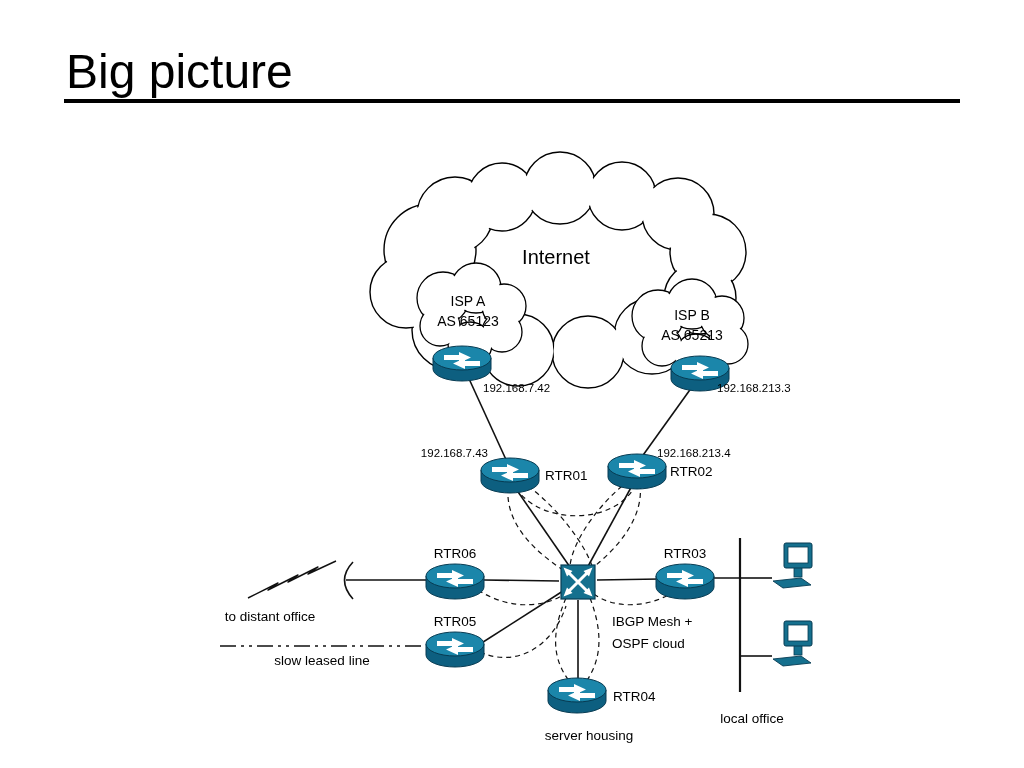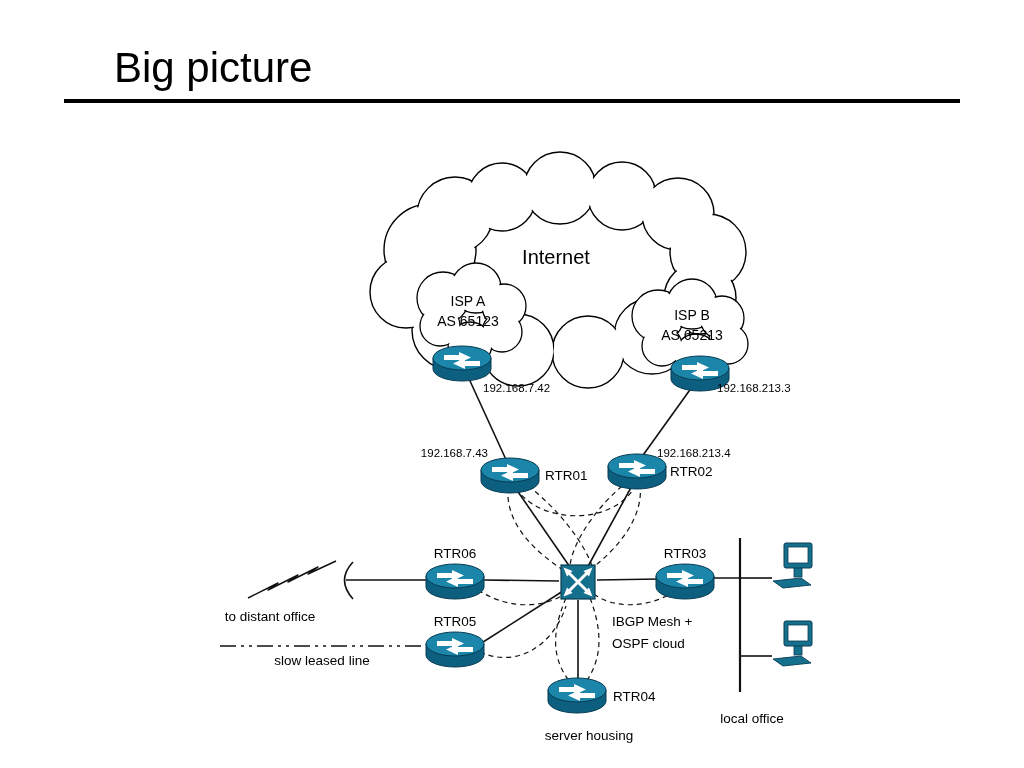--- a/index.html
+++ b/index.html
@@ -1,18 +1,18 @@
 <!DOCTYPE html>
 <html><head>
 <meta charset="utf-8">
 <style>
   html,body{margin:0;padding:0;background:#ffffff;width:1024px;height:768px;overflow:hidden;
     font-family:"Liberation Sans","DejaVu Sans",sans-serif;}
   .slide{position:relative;width:1024px;height:768px;background:#fff;}
-  .title{position:absolute;left:66px;top:44px;font-size:42px;color:#000;letter-spacing:0px;margin-left:48px;}
+  .title{position:absolute;left:66px;top:44px;font-size:48px;color:#000;letter-spacing:0px;}
   .title-rule{position:absolute;left:64px;top:99px;width:896px;height:4px;background:#000;}
   svg{position:absolute;left:0;top:0;}
   text{fill:#000;font-family:"Liberation Sans","DejaVu Sans",sans-serif;}
   .t-internet{font-size:20px;}
   .t-cloud{font-size:14px;}
   .t-ip{font-size:11.5px;}
   .t-node{font-size:13.5px;}
   .t-anno{font-size:13.5px;}
 </style>
 </head>

